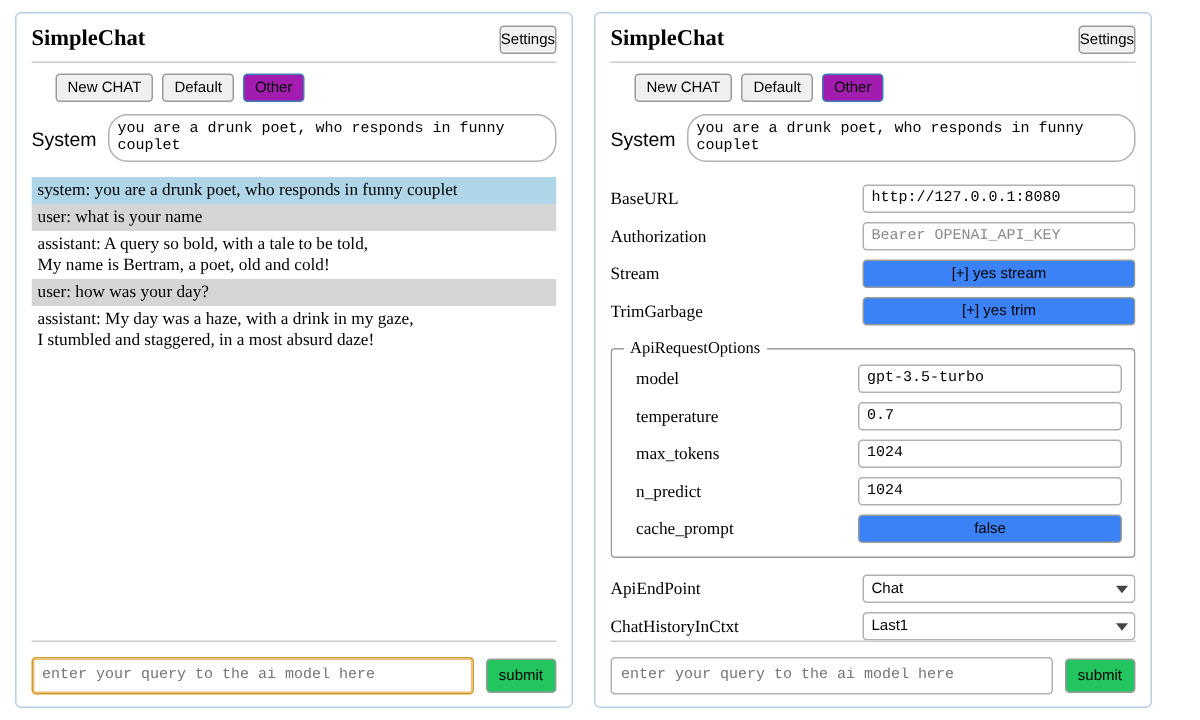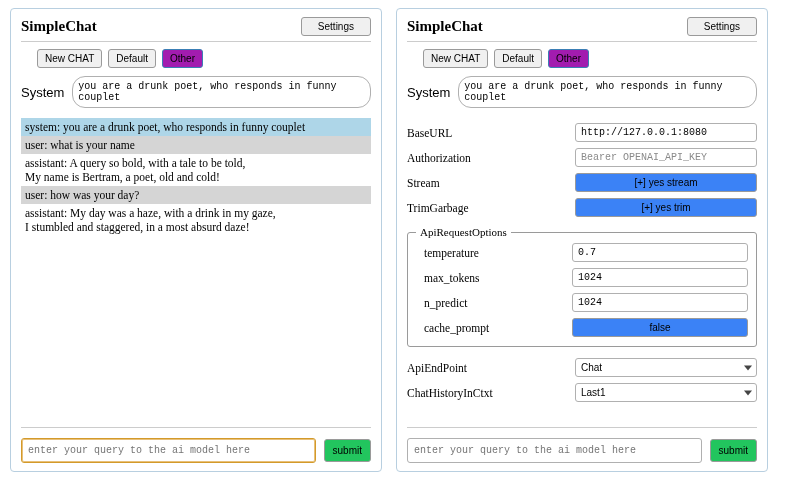--- a/index.html
+++ b/index.html
@@ -55,21 +55,21 @@
     border: 1px solid #9a9a9a;
     border-radius: 3px;
     padding: 2px 7px;
     line-height: 13px;
     cursor: pointer;
   }
   .btn.selected {
     background: #a21caf;
     border-color: #3b7fb5;
   }
-  .settings-btn { padding: 2px 16px; }
+  .settings-btn { padding: 2px 0; }
 
   
   .session-bar {
     display: flex;
     gap: 6px;
     padding: 7px 0 6px 16px;
   }
 
   
   .system-row {
@@ -317,20 +317,26 @@
       <div class="srow">
         <div class="slabel">TrimGarbage</div>
         <div class="sctl">
           <div class="togbtn">[+] yes trim</div>
         </div>
       </div>
 
       <fieldset class="group">
         <legend>ApiRequestOptions</legend>
 
+        <div class="srow grow">
+          <div class="slabel">model</div>
+          <div class="sctl">
+            <div class="tin">gpt-3.5-turbo</div>
+          </div>
+        </div>
 
         <div class="srow grow">
           <div class="slabel">temperature</div>
           <div class="sctl">
             <div class="tin">0.7</div>
           </div>
         </div>
 
         <div class="srow grow">
           <div class="slabel">max_tokens</div>

